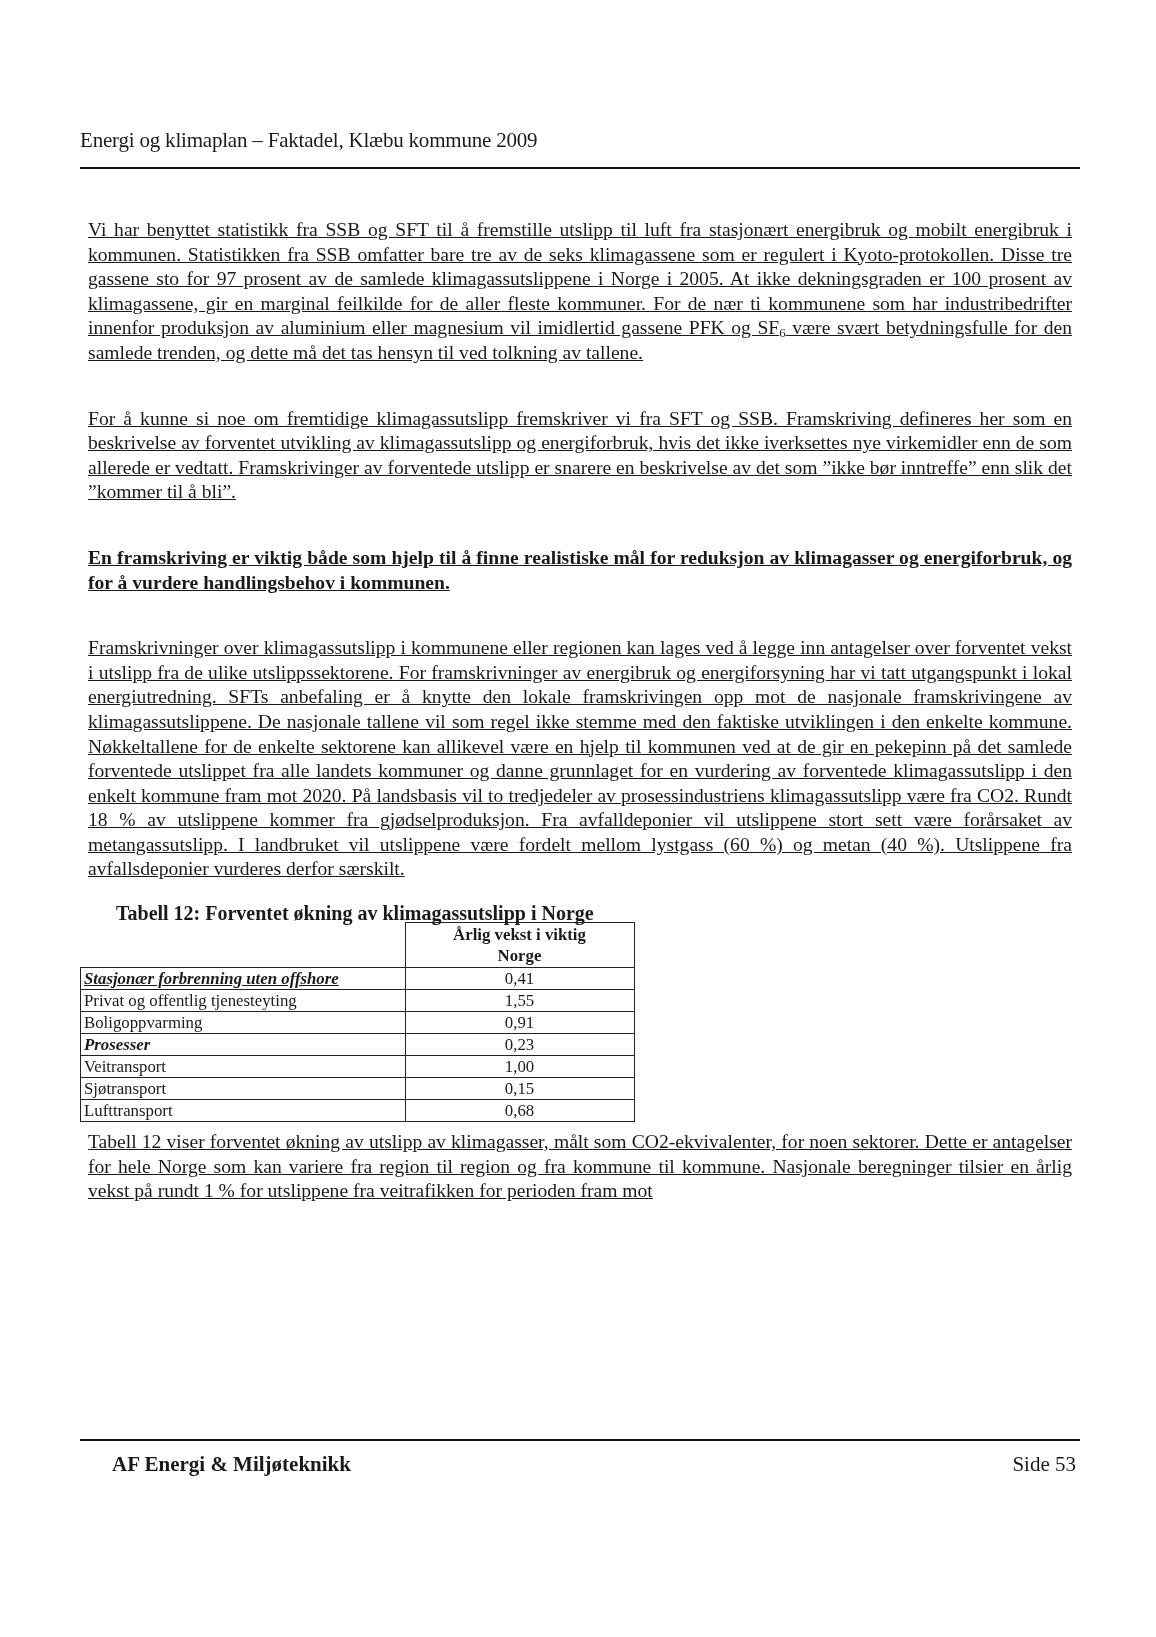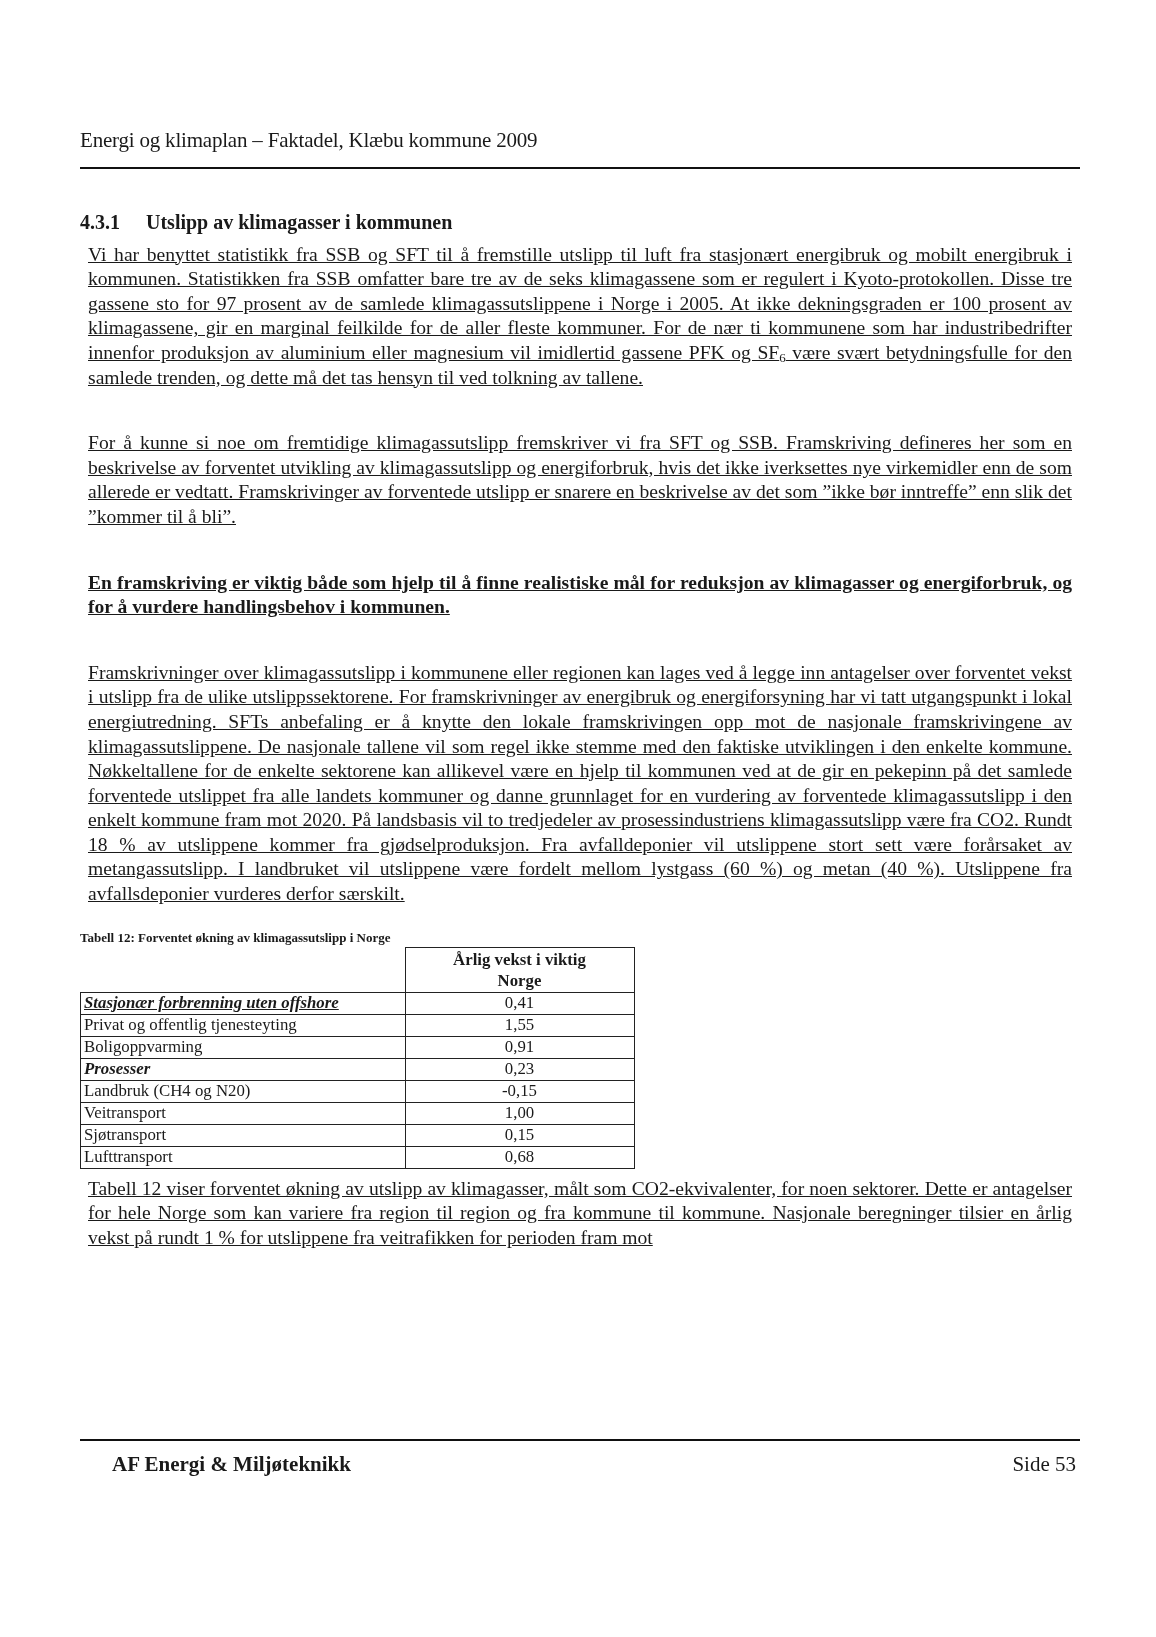--- a/index.html
+++ b/index.html
@@ -23,21 +23,21 @@
     .content p { margin: 8px; text-align: justify; text-decoration: underline; }
     .section-heading {
       font-weight: bold; font-size: 20px; margin: 0 0 1px 0;
     }
     .section-heading .num { display: inline-block; width: 66px; }
     .gap { height: 25px; }
     .bold-para { font-weight: bold; }
     sub { font-size: 13px; vertical-align: -3px; line-height: 0; }
 
     .table-caption {
-      font-weight: bold; font-size: 13px; margin-top: 22px; line-height: 18px;
+      font-weight: bold; font-size: 20px; margin-top: 22px; line-height: 18px; margin-left: 36px;
     }
     table.data-table {
       border-collapse: collapse; font-size: 16.8px; line-height: 18px;
       margin-left: 0;
     }
     table.data-table td, table.data-table th {
       border: 1.5px solid #222; padding: 1px 3px 1px 3px; height: 19px;
     }
     table.data-table th {
       font-weight: bold; text-align: center; width: 222px; line-height: 21px;
@@ -61,23 +61,20 @@
       position: absolute; right: 80px; top: 1452px; font-size: 21px;
     }
   </style>
 </head>
 <body>
 
 <div class="page-header">Energi og klimaplan – Faktadel, Klæbu kommune 2009</div>
 <div class="header-rule"></div>
 
 <div class="content">
-  <div class="section-heading">
-    <span class="num">4.3.1</span><span>Utslipp av klimagasser i kommunen</span>
-  </div>
   <p><span>Vi har benyttet statistikk fra SSB og SFT til å fremstille utslipp til luft fra stasjonært energibruk og mobilt energibruk i kommunen. Statistikken fra SSB omfatter bare tre av de seks klimagassene som er regulert i Kyoto-protokollen. Disse tre gassene sto for 97 prosent av de samlede klimagassutslippene i Norge i 2005. At ikke dekningsgraden er 100 prosent av klimagassene, gir en marginal feilkilde for de aller fleste kommuner. For de nær ti kommunene som har industribedrifter innenfor produksjon av aluminium eller magnesium vil imidlertid gassene PFK og SF</span><sub>6</sub><span> være svært betydningsfulle for den samlede trenden, og dette må det tas hensyn til ved tolkning av tallene.</span></p>
   <div class="gap"></div>
   <p>For å kunne si noe om fremtidige klimagassutslipp fremskriver vi fra SFT og SSB. Framskriving defineres her som en beskrivelse av forventet utvikling av klimagassutslipp og energiforbruk, hvis det ikke iverksettes nye virkemidler enn de som allerede er vedtatt. Framskrivinger av forventede utslipp er snarere en beskrivelse av det som ”ikke bør inntreffe” enn slik det ”kommer til å bli”.</p>
   <div class="gap"></div>
   <p class="bold-para">En framskriving er viktig både som hjelp til å finne realistiske mål for reduksjon av klimagasser og energiforbruk, og for å vurdere handlingsbehov i kommunen.</p>
   <div class="gap"></div>
   <p>Framskrivninger over klimagassutslipp i kommunene eller regionen kan lages ved å legge inn antagelser over forventet vekst i utslipp fra de ulike utslippssektorene. For framskrivninger av energibruk og energiforsyning har vi tatt utgangspunkt i lokal energiutredning. SFTs anbefaling er å knytte den lokale framskrivingen opp mot de nasjonale framskrivingene av klimagassutslippene. De nasjonale tallene vil som regel ikke stemme med den faktiske utviklingen i den enkelte kommune. Nøkkeltallene for de enkelte sektorene kan allikevel være en hjelp til kommunen ved at de gir en pekepinn på det samlede forventede utslippet fra alle landets kommuner og danne grunnlaget for en vurdering av forventede klimagassutslipp i den enkelt kommune fram mot 2020. På landsbasis vil to tredjedeler av prosessindustriens klimagassutslipp være fra CO2. Rundt 18 % av utslippene kommer fra  gjødselproduksjon. Fra avfalldeponier vil utslippene stort sett være forårsaket av metangassutslipp. I landbruket vil utslippene være fordelt mellom lystgass (60 %) og metan (40 %). Utslippene fra avfallsdeponier vurderes derfor særskilt.</p>
 
   <div class="table-caption">Tabell 12: Forventet økning av klimagassutslipp i Norge</div>
   <table class="data-table">
@@ -101,24 +98,20 @@
       </tr>
       <tr>
         <td class="label">Boligoppvarming</td>
         <td class="val">0,91</td>
       </tr>
       <tr>
         <td class="label bi">Prosesser</td>
         <td class="val">0,23</td>
       </tr>
       <tr>
-        <td class="label">Landbruk (CH4 og N20)</td>
-        <td class="val">-0,15</td>
-      </tr>
-      <tr>
         <td class="label">Veitransport</td>
         <td class="val">1,00</td>
       </tr>
       <tr>
         <td class="label">Sjøtransport</td>
         <td class="val">0,15</td>
       </tr>
       <tr>
         <td class="label">Lufttransport</td>
         <td class="val">0,68</td>

